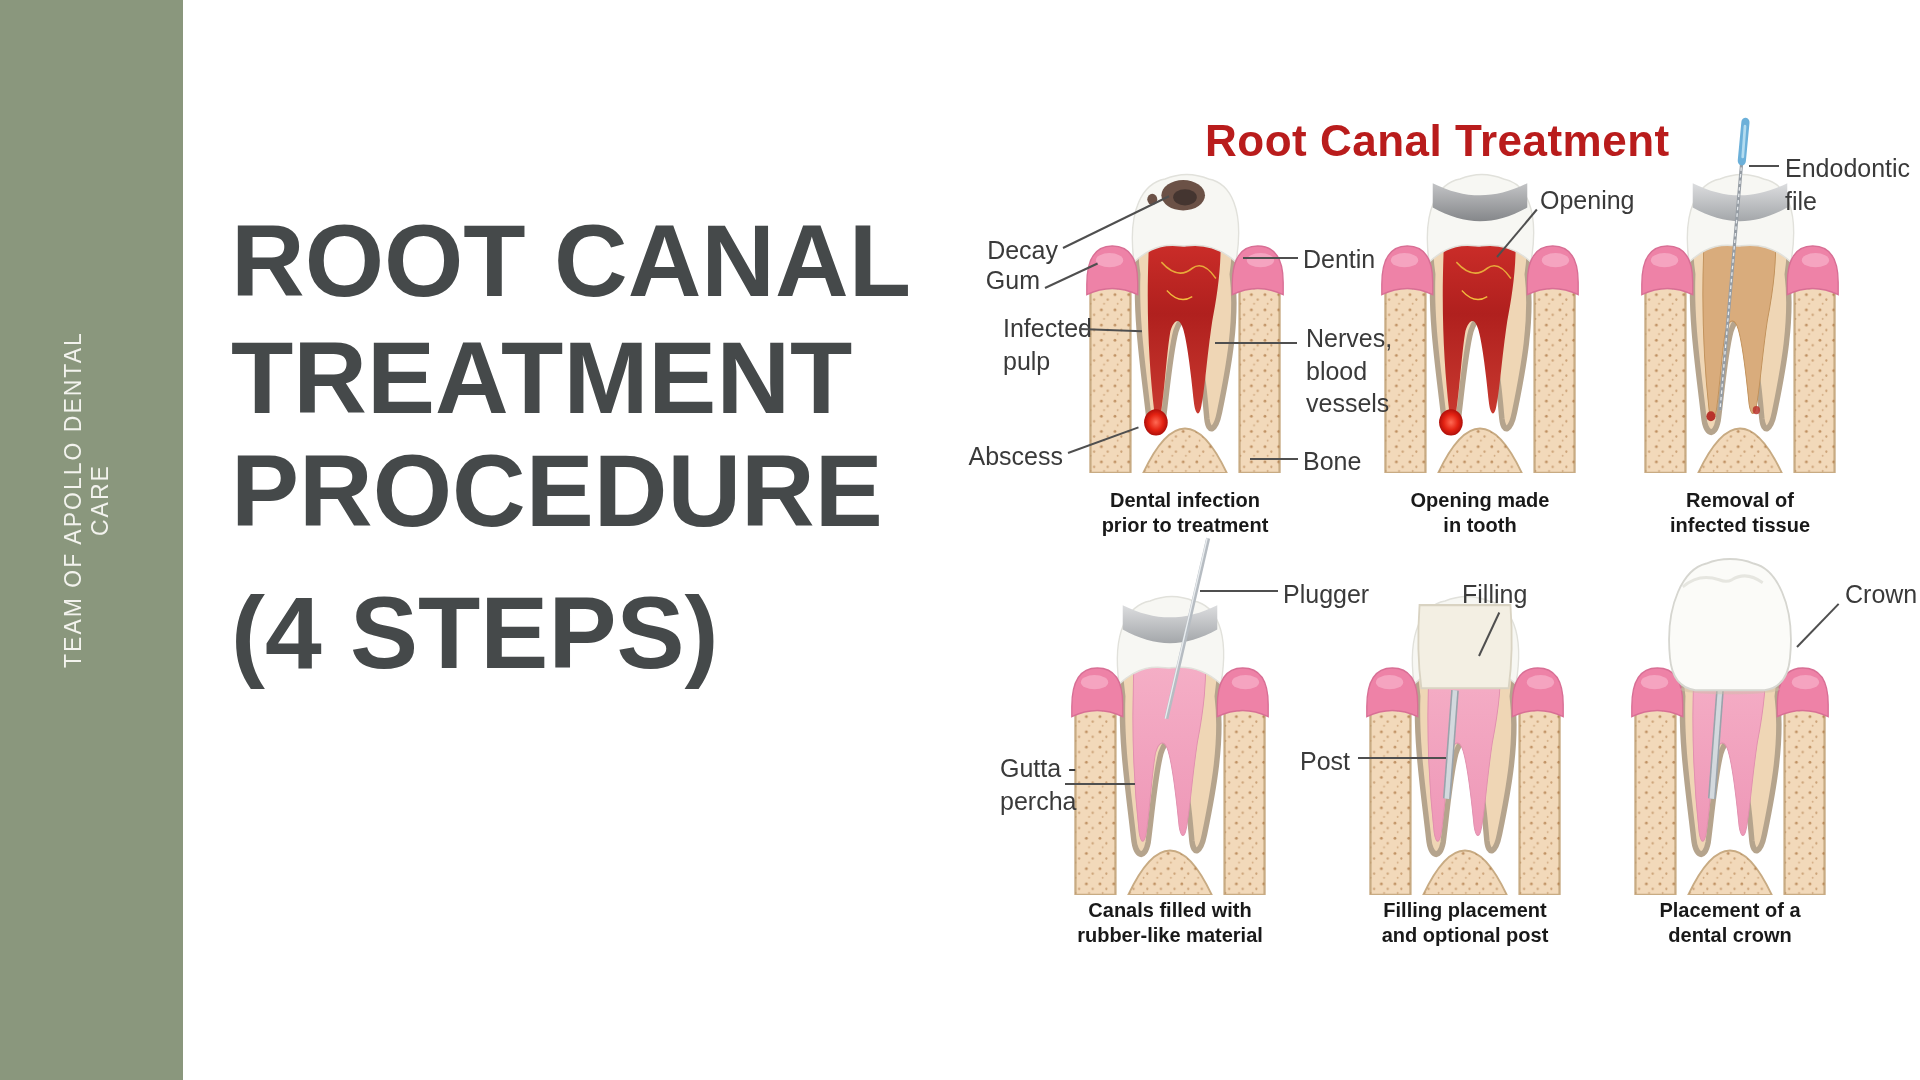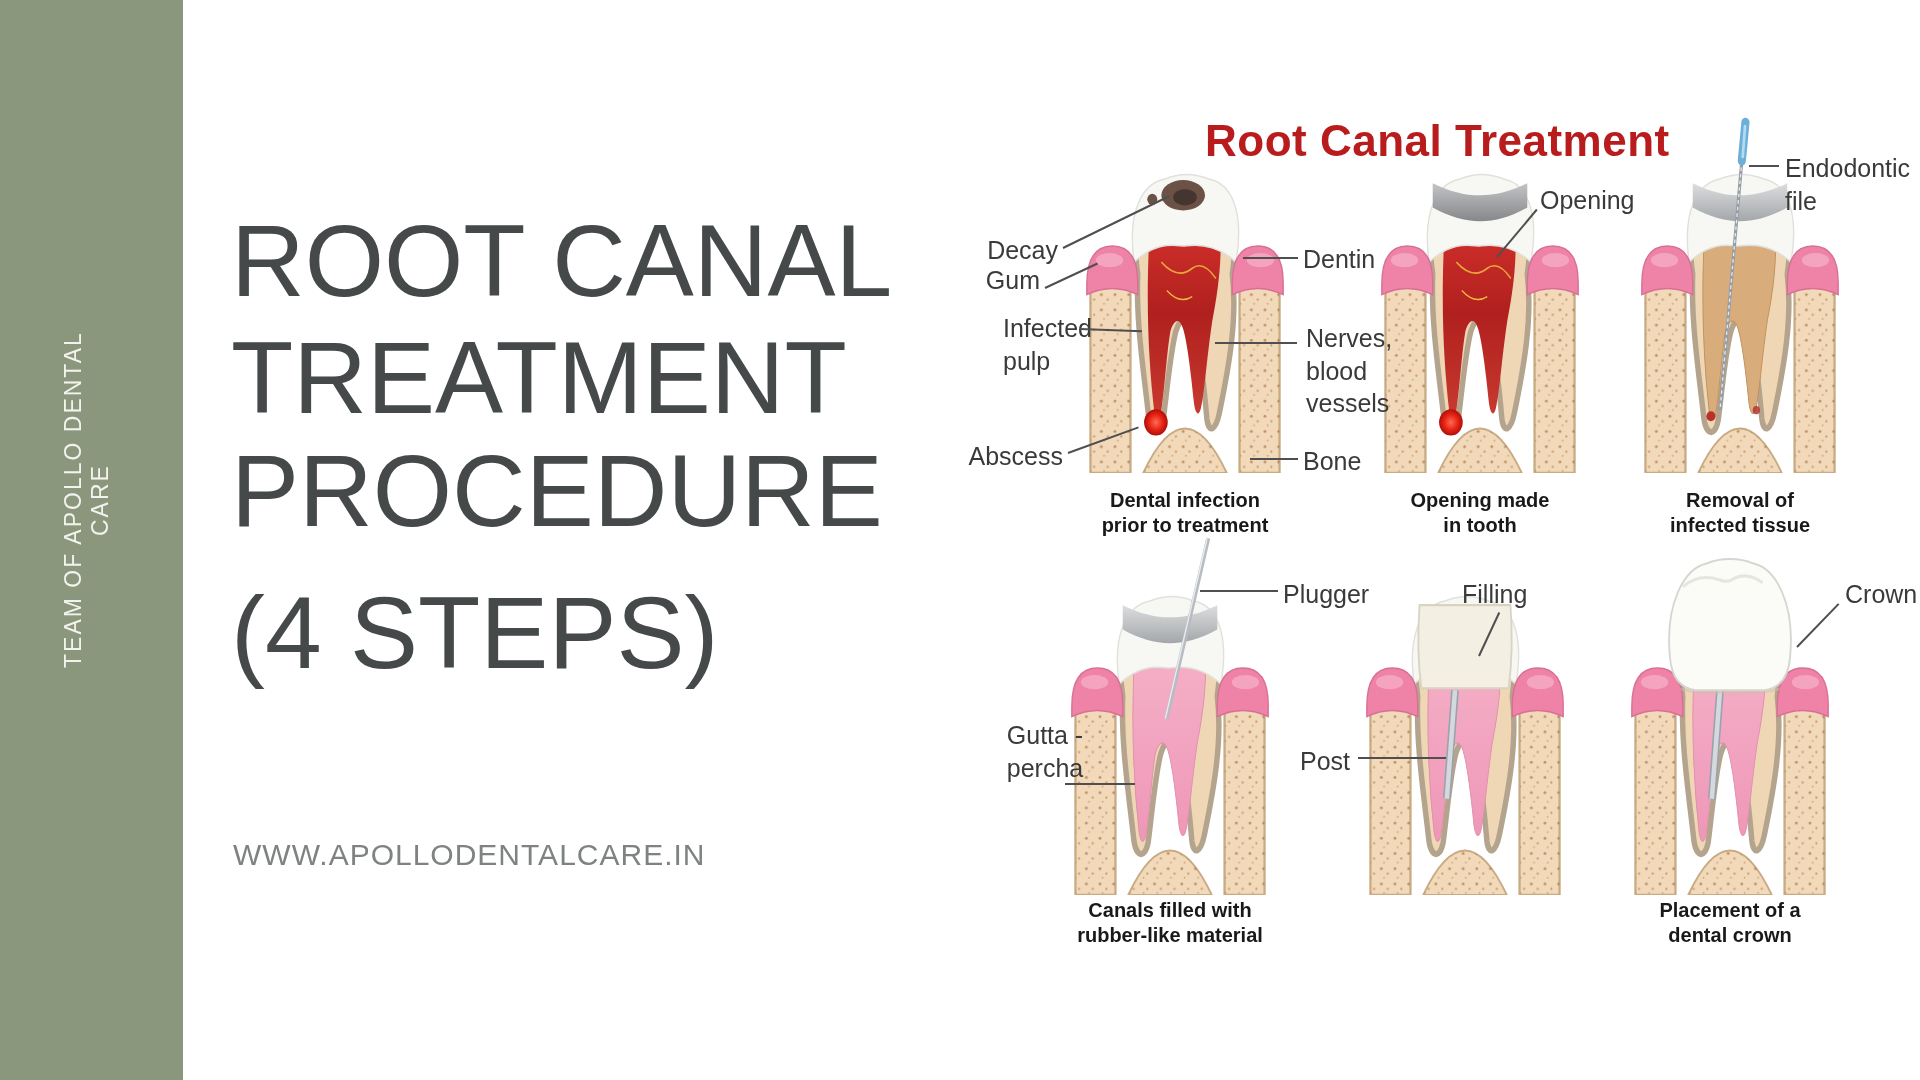--- a/index.html
+++ b/index.html
@@ -10,21 +10,21 @@
   
   #sidebar{position:absolute;left:0;top:0;width:183px;height:1080px;background:#8a977d;}
   .vtext{
     position:absolute;left:60px;top:295px;height:410px;width:34px;
     writing-mode:vertical-rl;transform:rotate(180deg);
     color:#f3f3ee;font-size:23px;letter-spacing:2px;text-align:center;
     font-weight:400;
   }
   
   .hero-line{
-    position:absolute;left:231px;color:#45494a;font-weight:400;
+    position:absolute;left:231px;color:#45494a;font-weight:700;
     font-size:102px;line-height:1.0;letter-spacing:0px;white-space:nowrap;
   }
   #website{
     position:absolute;left:233px;top:838px;color:#7e8380;font-size:30px;
     letter-spacing:1px;font-weight:400;white-space:nowrap;
   }
   
   #diagram-title{
     position:absolute;left:1205px;top:116px;font-size:44px;font-weight:700;color:#b91c1c;
     white-space:nowrap;letter-spacing:0.5px;
@@ -107,21 +107,20 @@
 
   <div id="sidebar">
     <div class="vtext">TEAM OF APOLLO DENTAL CARE</div>
   </div>
 
   <div class="hero-line" style="top:210px;">ROOT CANAL</div>
   <div class="hero-line" style="top:327px;">TREATMENT</div>
   <div class="hero-line" style="top:440px;">PROCEDURE</div>
   <div class="hero-line" style="top:555px;margin-top:27px;">(4 STEPS)</div>
 
-  <div id="website">WWW.APOLLODENTALCARE.IN</div>
 
   <div id="diagram-title">Root Canal Treatment</div>
 
   <svg class="tooth" style="left:1085px;top:98px;" viewBox="0 -70 220 370" preserveAspectRatio="none">
     <use href="#bones"></use>
     <use href="#dentin" fill="#efd6b5" stroke="#b5a48d" stroke-width="6"></use>
     <use href="#pulp" fill="url(#redg)"></use>
     <use href="#nerves"></use>
     <use href="#enamelcap"></use>
     <use href="#gums"></use>
@@ -230,37 +229,39 @@
   <div class="dlabel" style="left:1540px;top:184px;width:130px;">Opening</div>
   <div class="lead" style="left:1497px;top:256px;width:62px;transform:rotate(-50deg);"></div>
 
   <div class="dlabel" style="left:1785px;top:152px;width:140px;">Endodontic
 file</div>
   <div class="lead" style="left:1749px;top:165px;width:30px;"></div>
 
   <div class="dlabel" style="left:1283px;top:578px;width:110px;">Plugger</div>
   <div class="lead" style="left:1200px;top:590px;width:78px;"></div>
 
-  <div class="dlabel" style="left:1000px;top:719px;width:90px;text-align:center;">Gutta -
+  <div class="dlabel" style="left:1000px;top:752px;width:90px;">Gutta -
 percha</div>
   <div class="lead" style="left:1065px;top:783px;width:70px;"></div>
 
   <div class="dlabel" style="left:1462px;top:578px;width:100px;">Filling</div>
   <div class="lead" style="left:1479px;top:655px;width:48px;transform:rotate(-65deg);"></div>
 
   <div class="dlabel" style="left:1300px;top:745px;width:60px;">Post</div>
   <div class="lead" style="left:1358px;top:757px;width:88px;"></div>
 
   <div class="dlabel" style="left:1845px;top:578px;width:90px;">Crown</div>
   <div class="lead" style="left:1797px;top:646px;width:60px;transform:rotate(-46deg);"></div>
 
   <div class="caption" style="left:1065px;top:488px;">Dental infection
 prior to treatment</div>
   <div class="caption" style="left:1360px;top:488px;">Opening made
 in tooth</div>
   <div class="caption" style="left:1620px;top:488px;">Removal of
 infected tissue</div>
   <div class="caption" style="left:1050px;top:898px;">Canals filled with
 rubber-like material</div>
+  <div class="caption" style="left:1345px;top:898px;">Filling placement
+and optional post</div>
   <div class="caption" style="left:1610px;top:898px;">Placement of a
 dental crown</div>
 
 </div>
 
 </body></html>

